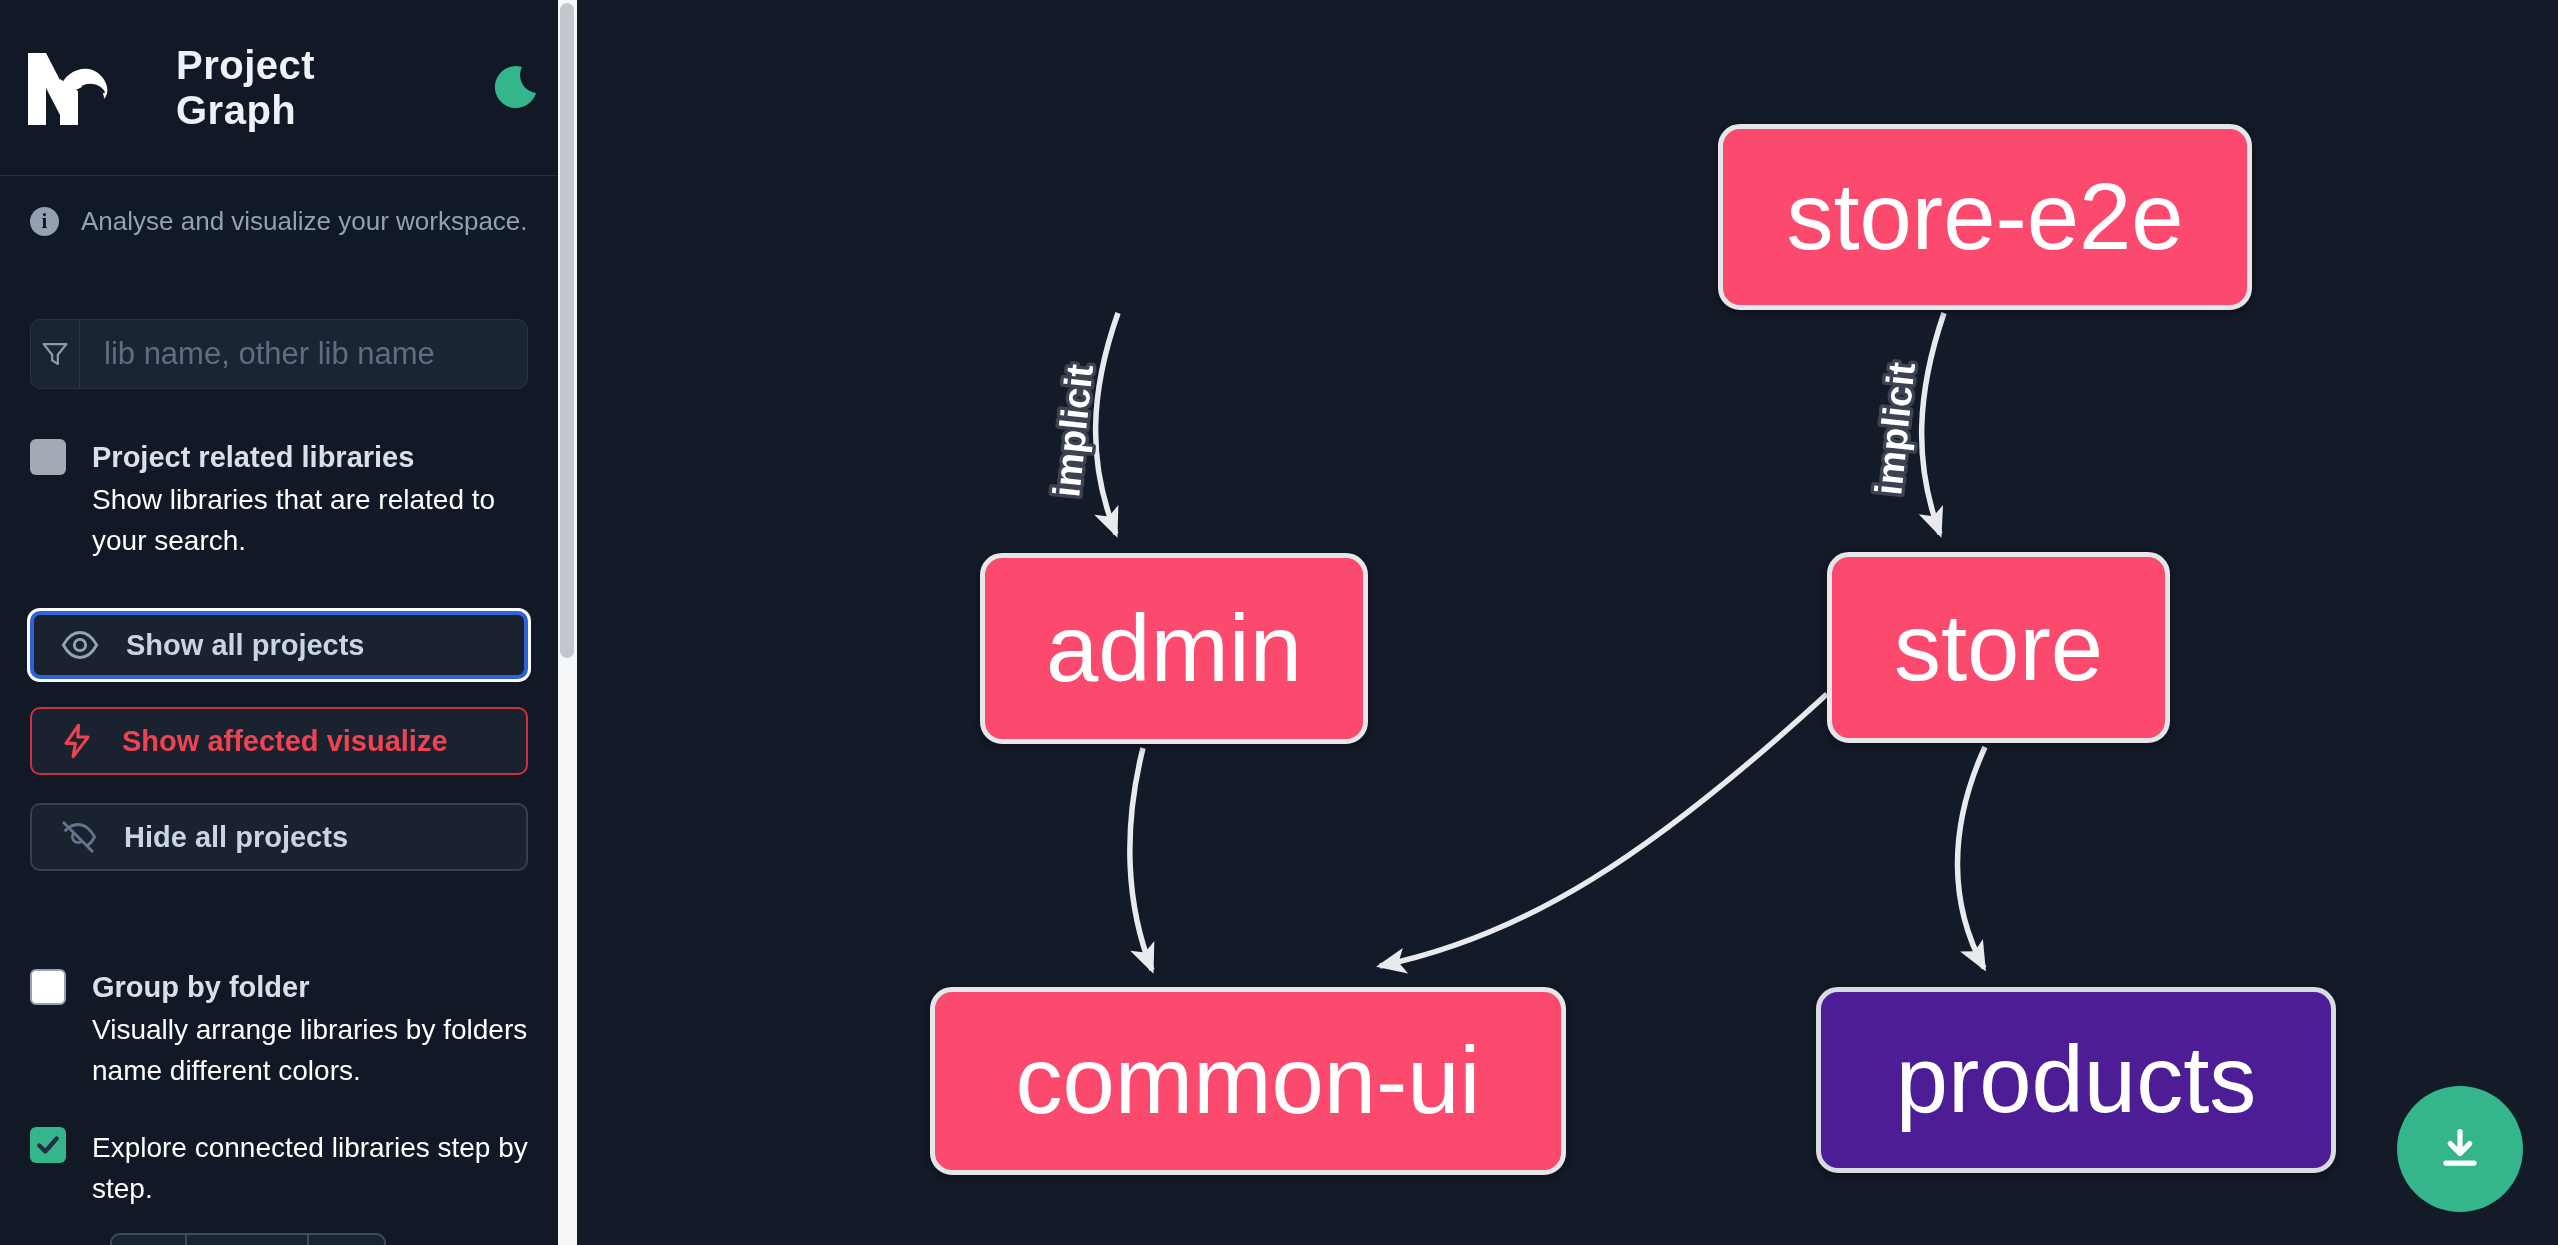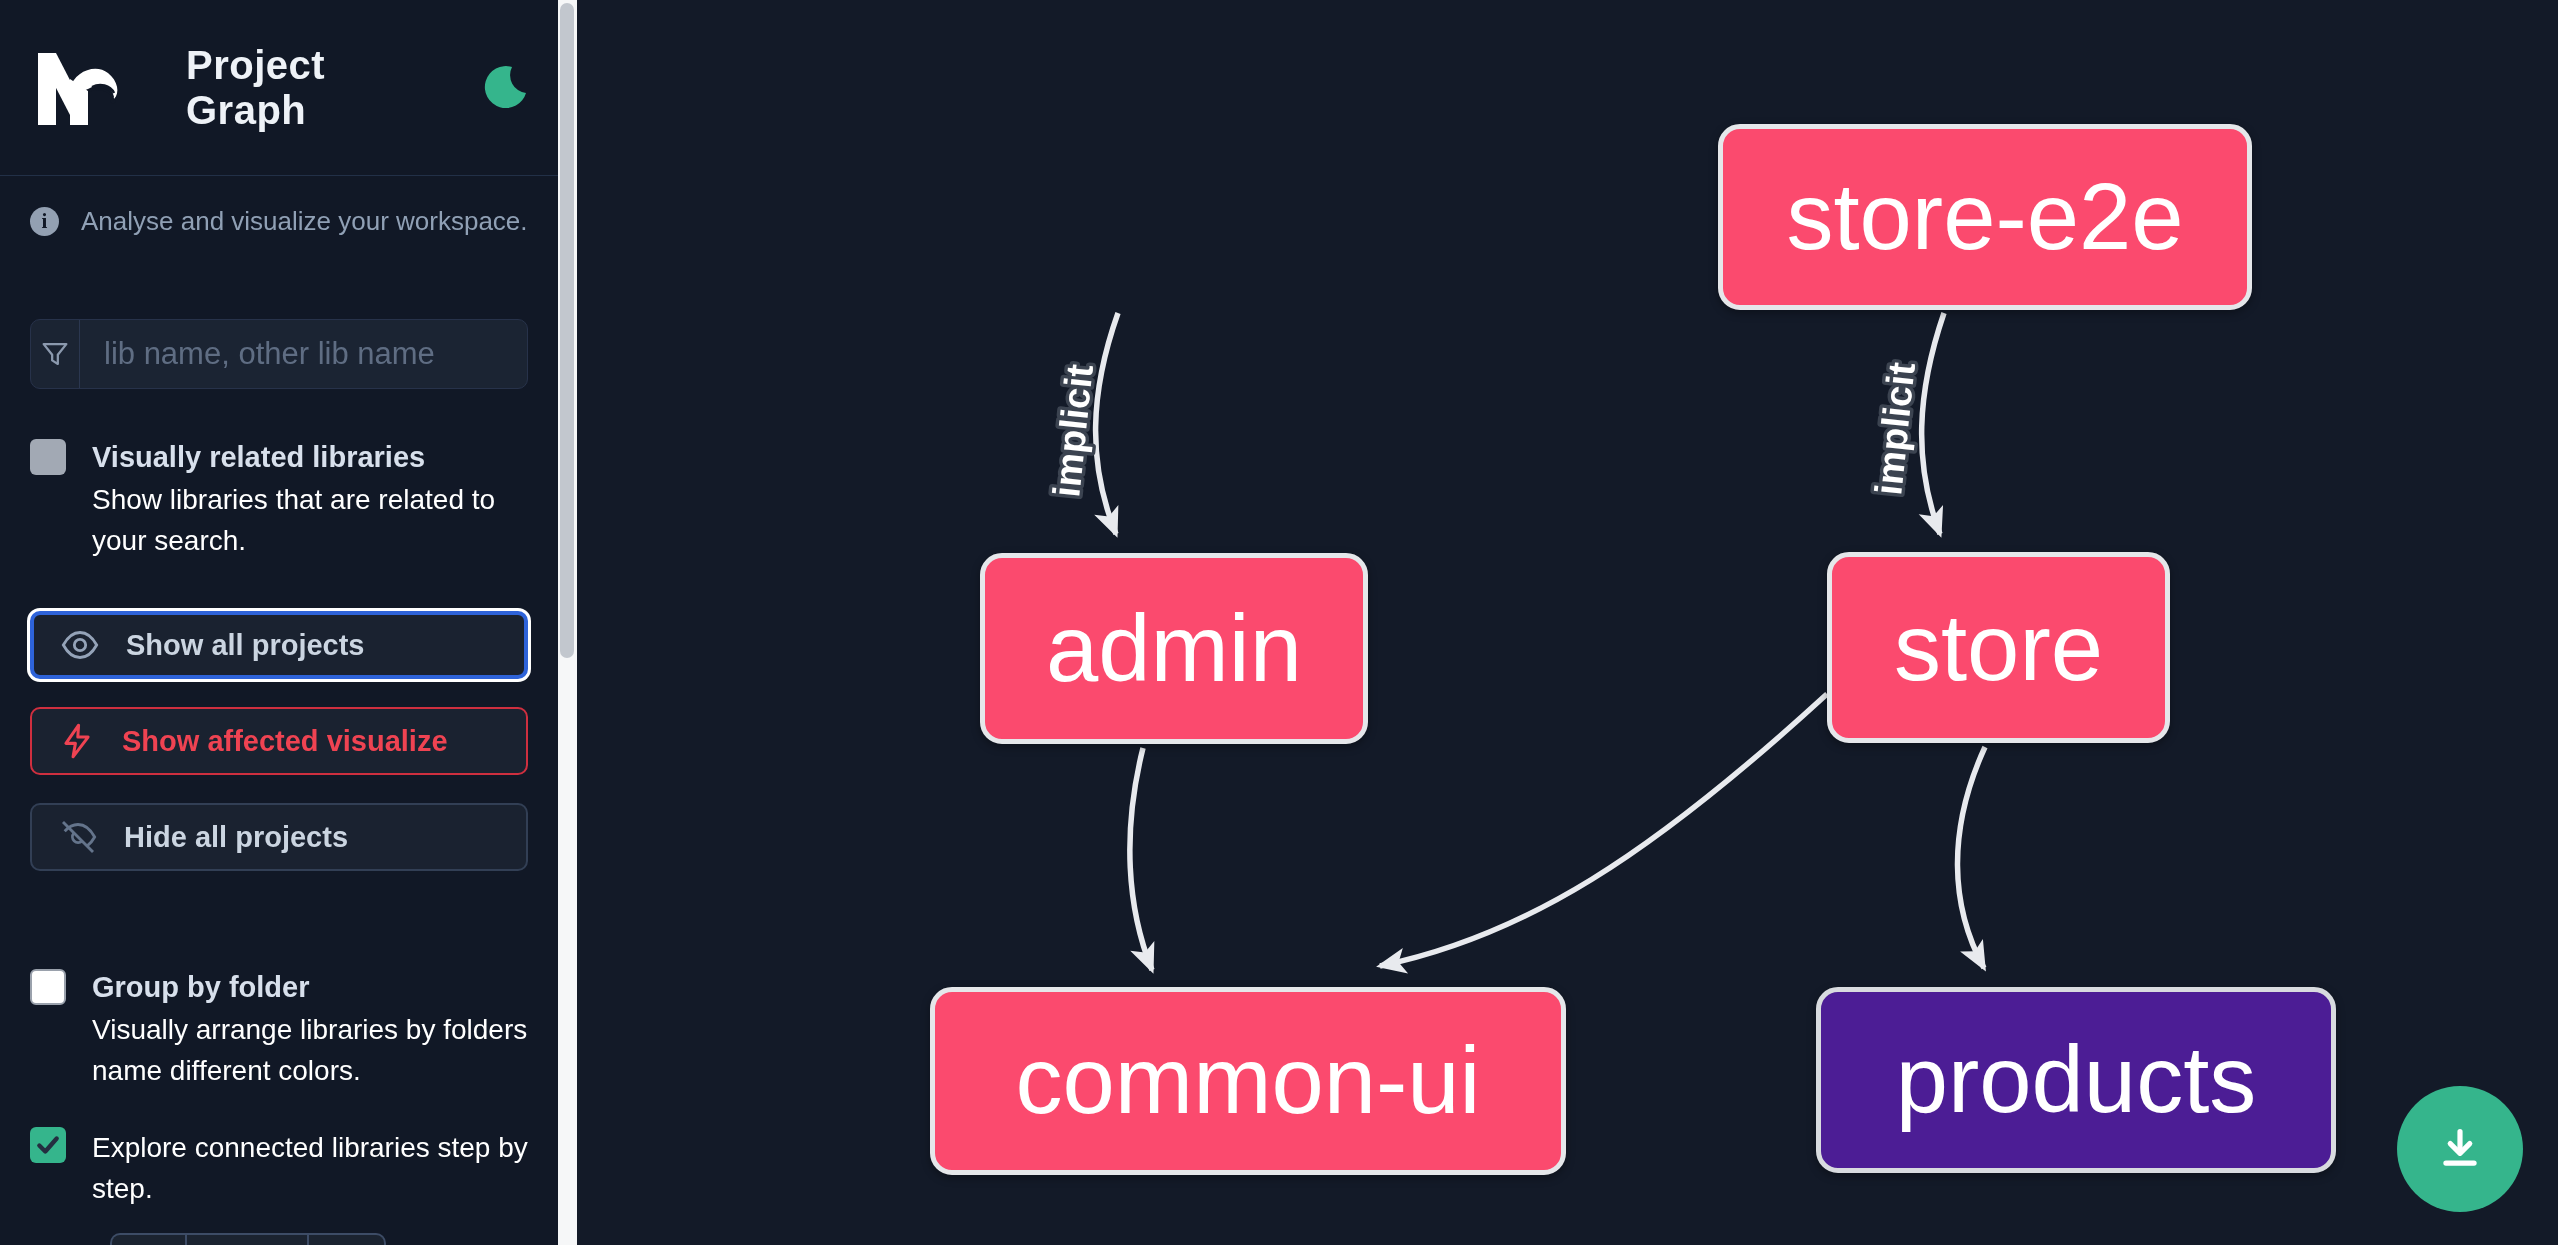--- a/index.html
+++ b/index.html
@@ -3,21 +3,21 @@
 <meta charset="utf-8">
 <style>
   * { margin:0; padding:0; box-sizing:border-box; }
   html,body { width:2558px; height:1245px; overflow:hidden; background:#131a28;
               font-family:"Liberation Sans", sans-serif; }
   #app { position:relative; width:2558px; height:1245px; }
 
   
   .sidebar { position:absolute; left:0; top:0; width:558px; height:1245px;
              background:#111826; z-index:3; }
-  .sb-header { height:176px; display:flex; align-items:center; padding:0 30px;
+  .sb-header { height:176px; display:flex; align-items:center; padding:0 20px;
                border-bottom:1px solid #223047; }
   .nx-logo { width:96px; height:78px; flex:0 0 auto; }
   .sb-title { font-size:40px; font-weight:700; color:#eef2f7; margin-left:60px;
               letter-spacing:.5px; }
   .moon { margin-left:52px; width:46px; height:46px; position:relative; cursor:pointer; }
 
   .sb-content { padding:0 30px; }
   .info-row { margin-top:30px; display:flex; align-items:center; gap:22px; }
   .info-icon { width:29px; height:29px; border-radius:50%; background:#93a0b2;
                color:#111826; font-weight:700; font-size:21px; display:flex;
@@ -126,21 +126,21 @@
           <svg width="34" height="34" viewBox="0 0 24 24" fill="none" stroke="#8b99ae" stroke-width="1.6">
             <path d="M4 5 H20 L14 12.5 V19 L10 16.5 V12.5 Z" stroke-linejoin="round"></path>
           </svg>
         </span>
         <input type="text" placeholder="lib name, other lib name" style="">
       </div>
 
       <div class="opt-row first">
         <span class="cb cb-gray"></span>
         <div>
-          <div class="opt-label">Visually related libraries</div>
+          <div class="opt-label">Project related libraries</div>
           <div class="opt-desc">Show libraries that are related to your search.</div>
         </div>
       </div>
 
       <div class="btn btn-all">
         <svg width="40" height="40" viewBox="0 0 24 24" fill="none" stroke="#94a3b8" stroke-width="1.7">
           <path d="M2 12 C5 6.5 9 4.5 12 4.5 C15 4.5 19 6.5 22 12 C19 17.5 15 19.5 12 19.5 C9 19.5 5 17.5 2 12 Z"></path>
           <circle cx="12" cy="12" r="3.4"></circle>
         </svg>
         <span class="label">Show all projects</span>

